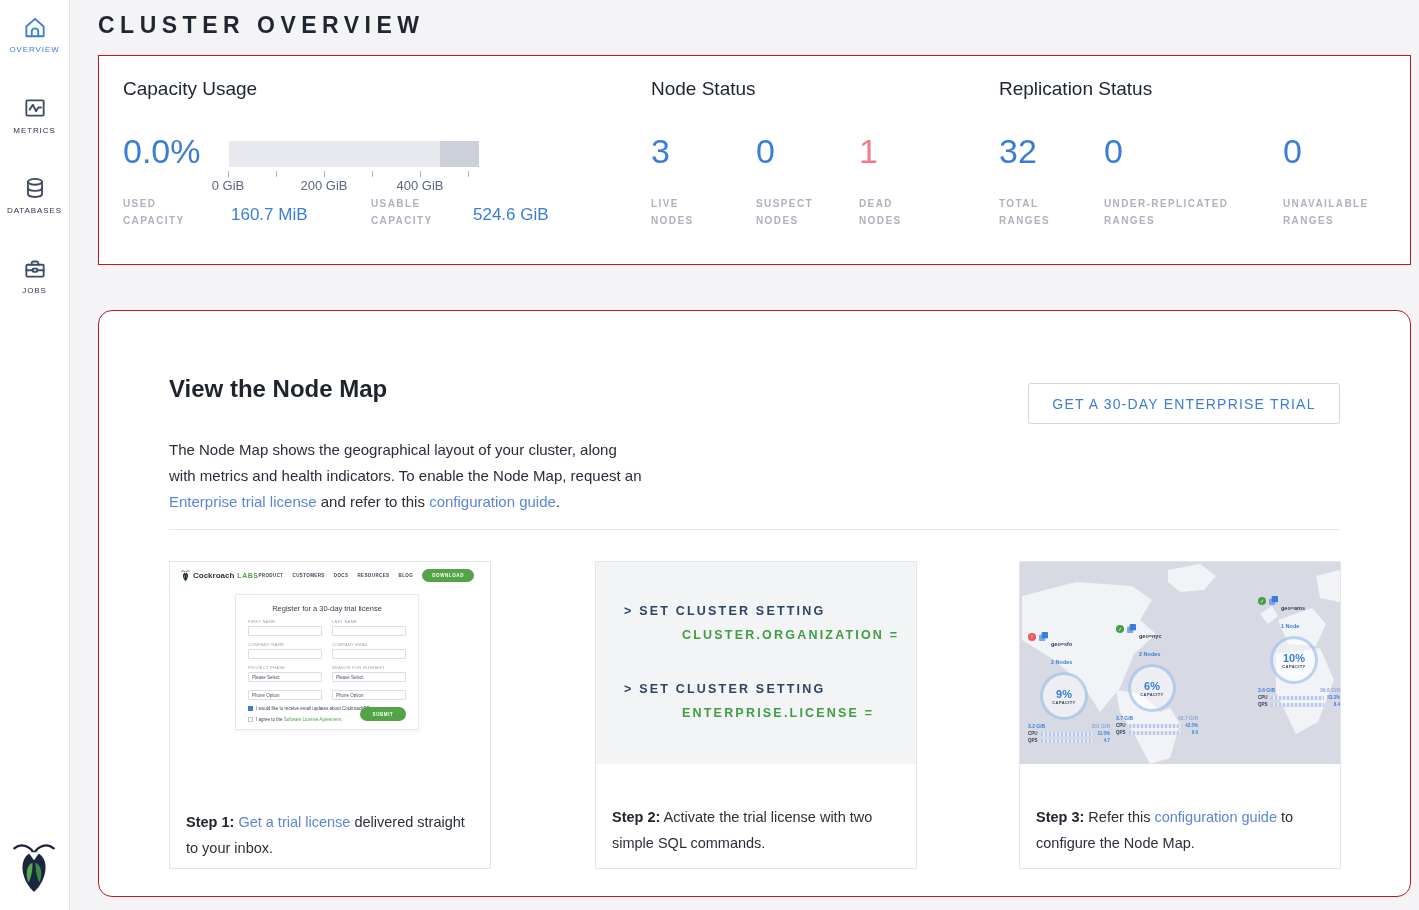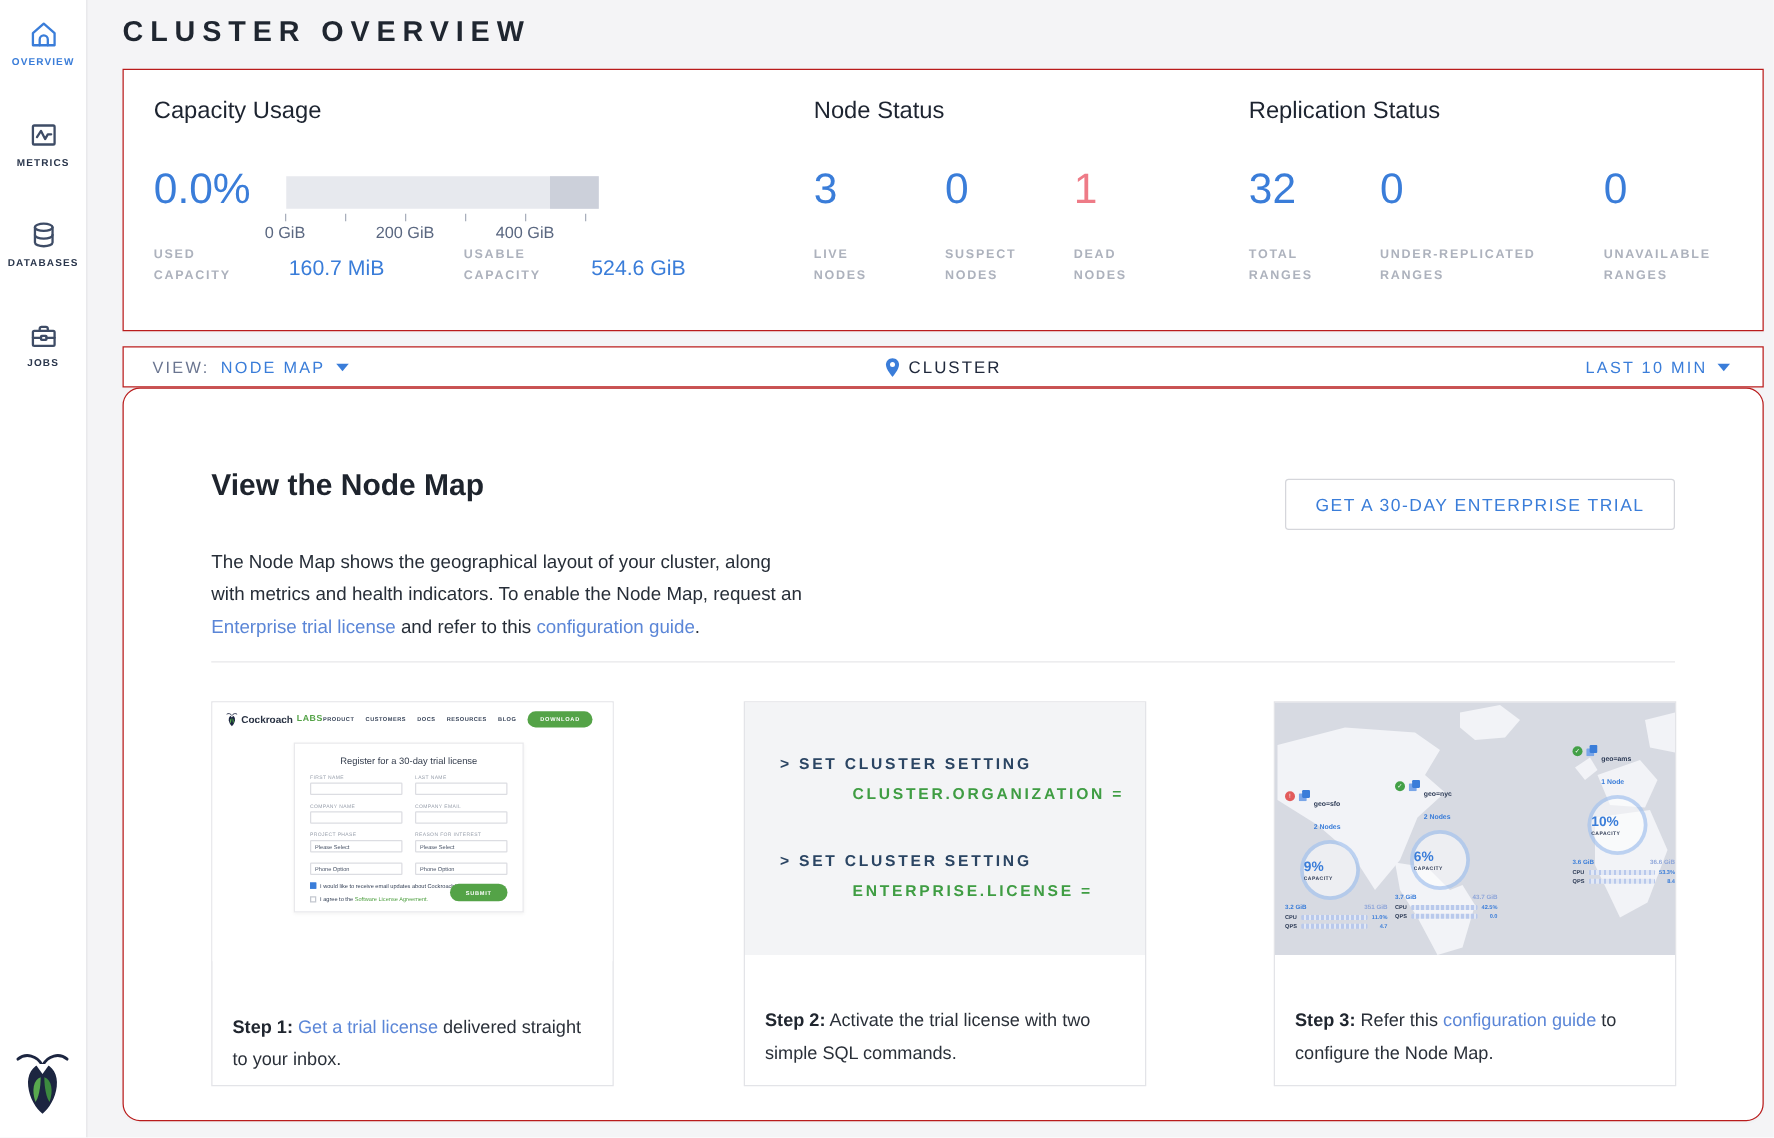--- a/index.html
+++ b/index.html
@@ -2,21 +2,21 @@
 <html><head>
 <meta charset="utf-8">
 <style>
   html,body{margin:0;padding:0;}
   #app{position:relative;width:1419px;height:910px;background:#f4f4f6;overflow:hidden;
        font-family:"Liberation Sans",sans-serif;-webkit-font-smoothing:antialiased;}
   
   .sidebar{position:absolute;left:0;top:0;width:69px;height:910px;background:#fff;border-right:1px solid #e2e2e6;z-index:5;}
   .side-item{position:absolute;left:0;width:69px;text-align:center;color:#3e4c66;cursor:pointer;}
   .side-item svg{display:block;margin:0 auto;}
-  .side-item .side-lbl{display:block;margin-top:5px;font-size:8px;font-weight:700;letter-spacing:.9px;color:#2b374d;}
+  .side-item .side-lbl{display:block;margin-top:5px;font-size:8px;font-weight:400;letter-spacing:.9px;color:#2b374d;}
   .side-item.active{color:#3a7dd9;}
   .side-item.active .side-lbl{color:#3a7dd9;}
   .side-logo{position:absolute;left:13px;bottom:12px;}
   
   .page-title{position:absolute;left:98px;top:12px;margin:0;font-size:23px;font-weight:600;letter-spacing:5.5px;color:#1f2630;}
   
   .panel{position:absolute;background:#fff;border:1px solid #b91c1c;box-sizing:border-box;box-shadow:0 1px 2px rgba(0,0,0,.02);}
   .stats{left:98px;top:55px;width:1313px;height:210px;}
   .sec-title{position:absolute;top:22px;margin:0;font-size:19px;font-weight:500;color:#1d2430;}
   .bignum{position:absolute;top:76px;font-size:34px;font-weight:500;color:#3a7dd9;line-height:38px;}
@@ -82,21 +82,21 @@
   
   .mapmedia{background:#d7dae2;}
   .mapmedia svg.continents{position:absolute;left:0;top:0;}
   .mw{position:absolute;width:82px;}
   .mw-head{display:flex;align-items:flex-start;gap:3px;}
   .badge{width:8px;height:8px;border-radius:50%;color:#fff;font-size:5px;line-height:8px;text-align:center;flex:none;margin-top:1px;}
   .badge.ok{background:#43a047;} .badge.err{background:#e25b5b;}
   .mw-name{font-size:5.5px;font-weight:700;color:#2c3a55;}
   .mw-nodes{font-size:5.5px;font-weight:700;color:#3a7dd9;}
   .gauge{margin:4px 0 0 12px;width:48px;height:48px;border-radius:50%;border:3px solid rgba(58,125,217,.32);background:rgba(255,255,255,.55);
-         display:flex;flex-direction:column;justify-content:center;box-sizing:border-box;}
+         display:flex;flex-direction:column;align-items:center;justify-content:center;box-sizing:border-box;}
   .gauge-pct{font-size:11px;font-weight:700;color:#3a7dd9;}
   .gauge-lbl{font-size:4px;font-weight:700;letter-spacing:.4px;color:#35405a;}
   .mw-range{display:flex;justify-content:space-between;margin-top:3px;font-size:5px;font-weight:700;}
   .mw-used{color:#3a7dd9;} .mw-total{color:#8fa6d9;}
   .mw-row{display:flex;align-items:center;gap:2px;margin-top:2px;}
   .mw-metric{width:11px;font-size:4.5px;font-weight:700;color:#2c3a55;}
   .mw-bar{flex:1;height:4px;background:repeating-linear-gradient(90deg,#b9c9ec 0,#b9c9ec 2px,#e2e8f5 2px,#e2e8f5 4px);border-radius:1px;}
   .mw-val{width:14px;text-align:right;font-size:4.5px;font-weight:700;color:#3a7dd9;}
 </style>
 </head>
@@ -209,38 +209,20 @@
       <span>UNDER-REPLICATED</span>
         <span>RANGES</span>
     </div>
     <div class="bignum" style="left:1184px">0</div>
     <div class="statlbl" style="left:1184px">
       <span>UNAVAILABLE</span>
         <span>RANGES</span>
     </div>
   </section>
 
-  <section class="panel viewbar">
-    <div class="vb-left">
-      <span class="vb-label">VIEW:</span>
-      <span class="vb-link">NODE MAP</span>
-      <span class="caret"></span>
-    </div>
-    <div class="vb-center">
-      <svg width="12" height="16" viewBox="0 0 24 32">
-        <path d="M12 1 C6 1 1.5 5.5 1.5 11.5 C1.5 19 12 31 12 31 S22.5 19 22.5 11.5 C22.5 5.5 18 1 12 1 Z" fill="#3a7dd9"></path>
-        <circle cx="12" cy="11" r="4" fill="#ffffff"></circle>
-      </svg>
-      <span class="vb-scope">CLUSTER</span>
-    </div>
-    <div class="vb-right">
-      <span class="vb-link">LAST 10 MIN</span>
-      <span class="caret"></span>
-    </div>
-  </section>
 
   <section class="panel mainpanel">
     <h2 class="nm-heading">View the Node Map</h2>
     <p class="nm-desc"><span>The Node Map shows the geographical layout of your cluster, along with metrics and health indicators. To enable the Node Map, request an </span><span class="link">Enterprise trial license</span><span> and refer to this </span><span class="link">configuration guide</span><span>.</span></p>
     <div class="trial-btn">GET A 30-DAY ENTERPRISE TRIAL</div>
     <div class="divider"></div>
 
     <div class="card card1">
       <div class="card-media site">
         <div class="site-header">

